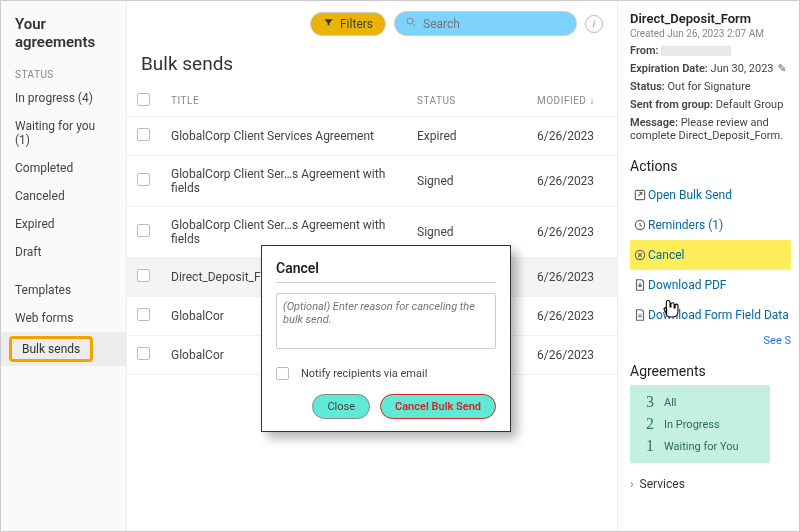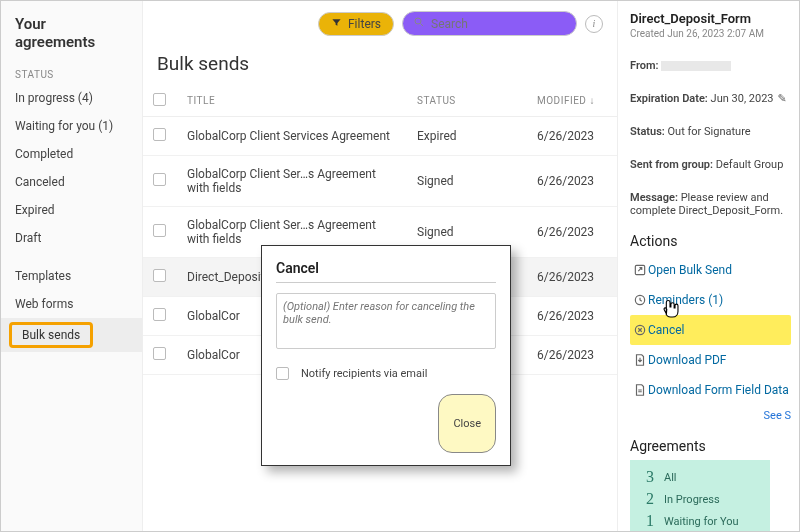--- a/index.html
+++ b/index.html
@@ -1,63 +1,63 @@
 <!DOCTYPE html>
 <html><head>
 <meta charset="utf-8">
 <style>
 *{box-sizing:border-box;margin:0;padding:0;font-family:-apple-system,BlinkMacSystemFont,"Segoe UI",Roboto,sans-serif}
 body{width:800px;height:532px;overflow:hidden;background:#fff;position:relative;border:1px solid #ccc}
 .app{display:flex;height:100%}
-.sidebar{width:142px;background:#fafafa;border-right:1px solid #eee;padding:10px 0}
+.sidebar{width:126px;background:#fafafa;border-right:1px solid #eee;padding:10px 0}
 .sb-title{font-size:15px;font-weight:600;color:#333;padding:4px 14px 12px}
 .sb-section{font-size:10px;color:#888;padding:6px 14px 4px;letter-spacing:.5px}
 .sb-item{font-size:12px;color:#444;padding:7px 14px;cursor:pointer}
 .sb-item.active{background:#ededed}
 .hl1{display:inline-block;border:3px solid #f5a100;border-radius:4px;padding:3px 10px;margin:2px 8px;font-size:12px;color:#333}
 .main{flex:1;display:flex;min-width:0}
 .center{flex:1;padding:10px 0 0 0;min-width:0}
 .topbar{display:flex;gap:8px;padding:0 14px 8px;align-items:center}
 .spacer{flex:1}
 .fbtn{border:1px solid #ccc;border-radius:14px;padding:4px 12px;font-size:12px;display:inline-flex;align-items:center;gap:6px;color:#444;background:#eab308}
-.sbox{border:1px solid #ccc;border-radius:14px;padding:4px 10px;font-size:12px;display:inline-flex;align-items:flex-end;gap:6px;color:#888;background:#8b5cf6;flex:1;max-width:240px}
+.sbox{border:1px solid #ccc;border-radius:14px;padding:4px 10px;font-size:12px;display:inline-flex;align-items:flex-end;gap:6px;color:#888;background:#7dd3fc;flex:1;max-width:240px}
 .sbox input{border:none;outline:none;font-size:12px;width:100%;background:transparent}
 .info-i{width:18px;height:18px;border:1px solid #bbb;border-radius:50%;display:inline-flex;align-items:center;justify-content:center;font-size:10px;color:#888;font-style:italic;font-family:serif}
 .pagetitle{font-size:19px;color:#333;padding:8px 14px 10px}
 table{width:100%;border-collapse:collapse}
 th{font-size:10px;color:#888;text-align:left;letter-spacing:.5px;padding:8px 10px;border-bottom:1px solid #eee;font-weight:400}
 td{font-size:12px;color:#444;padding:11px 10px;border-bottom:1px solid #f1f1f1}
 .chk{width:13px;height:13px;border:1px solid #bbb;border-radius:2px;display:inline-block;background:#fff}
 tr.sel td{background:#f4f4f4}
 .sort{color:#888;font-size:10px}
 .rpanel{width:182px;border-left:1px solid #eee;padding:10px 8px 10px 12px;font-size:12px;color:#444;overflow:hidden}
 .rtitle{font-size:13px;font-weight:600;color:#222}
 .rsub{font-size:10px;color:#888;margin-top:2px}
-.rline{margin-top:20px;font-size:11px}
+.rline{margin-top:5px;font-size:11px}
 .rline b{font-weight:600}
 .redact{display:inline-block;width:70px;height:10px;background:#e8e8e8;vertical-align:middle}
 .pencil{display:inline-block;margin-left:4px;font-size:11px;color:#666}
 .rh{font-size:14px;font-weight:400;color:#222;margin-top:16px;margin-bottom:6px}
 .act{display:flex;align-items:center;padding:7px 2px;font-size:12px;color:#0369a1;cursor:pointer}
 .act svg{flex-shrink:0}
 .hl2{background:#ffed5c;border-radius:2px}
 .cursor{position:absolute;right:118px;top:292px;pointer-events:none}
 .seeall{text-align:right;font-size:11px;color:#2474d8;margin-top:4px}
 .agbox{background:#c5f0e1;padding:6px 10px;margin-top:4px;width:140px}
 .agrow{display:flex;align-items:center;gap:10px;padding:2px 0}
 .agn{font-family:Georgia,serif;font-size:16px;color:#2b7a67;width:14px;text-align:right}
 .agl{font-size:11px;color:#2b6a5a}
 .activity{display:flex;align-items:center;gap:6px;font-size:12px;color:#333;margin-top:14px}
 .chev{display:inline-block;transform:rotate(0deg);color:#888}
 .modal{position:absolute;left:260px;top:244px;width:250px;background:#fff;border:1px solid #333;box-shadow:6px 6px 10px rgba(0,0,0,.3);padding:14px 14px 12px}
 .mtitle{font-size:14px;font-weight:600;color:#222;border-bottom:1px solid #ccc;padding-bottom:6px;margin-bottom:10px}
 .mta{width:100%;height:56px;border:1px solid #ccc;border-radius:2px;font-size:11px;color:#888;padding:6px;resize:none;font-style:italic}
 .mchk{display:flex;align-items:center;gap:12px;font-size:11px;color:#444;margin-top:14px}
 .mbtns{display:flex;justify-content:flex-end;gap:10px;margin-top:14px}
-.mbtn{border-radius:14px;padding:22px 14px;font-size:11px;cursor:pointer;background:#fef9c3}
+.mbtn{border-radius:14px;padding:5px 14px;font-size:11px;cursor:pointer;background:#5eead4}
 .mclose{border:1px solid #888;color:#444}
 .mcancel{border:1.5px solid #d22;color:#d22;font-weight:600}
 .actico{width:16px;height:16px;display:inline-flex;align-items:center;justify-content:center;color:#666}
 </style>
 </head>
 <body>
 
 <div class="app">
   <div class="sidebar">
     <div class="sb-title">Your agreements</div>
@@ -229,18 +229,19 @@
 
 <div class="modal">
   <div class="mtitle">Cancel</div>
   <textarea class="mta" placeholder="(Optional) Enter reason for canceling the bulk send." style=""></textarea>
   <div class="mchk">
       <span class="chk"></span>
       <span>Notify recipients via email</span>
     </div>
   <div class="mbtns">
     <div class="mbtn mclose">Close</div>
+    <div class="mbtn mcancel">Cancel Bulk Send</div>
   </div>
 </div>
 
 <svg class="cursor" width="22" height="26" viewBox="0 0 24 28">
     <path fill="#fff" stroke="#000" stroke-width="1.2" d="M8 24V10c0-1 1-2 2-2s2 1 2 2v5h1v-3c0-1 1-1.5 1.8-1.5S16.5 11 16.5 12v4h1v-2.5c0-1 .8-1.5 1.6-1.5s1.6.6 1.6 1.6V20c0 3-2 6-6 6h-2c-3 0-5-2-5-4l-2-4c-.5-1 0-2 1-2s1.3.5 1.8 1.5z"></path>
   </svg>
 
 </body></html>

